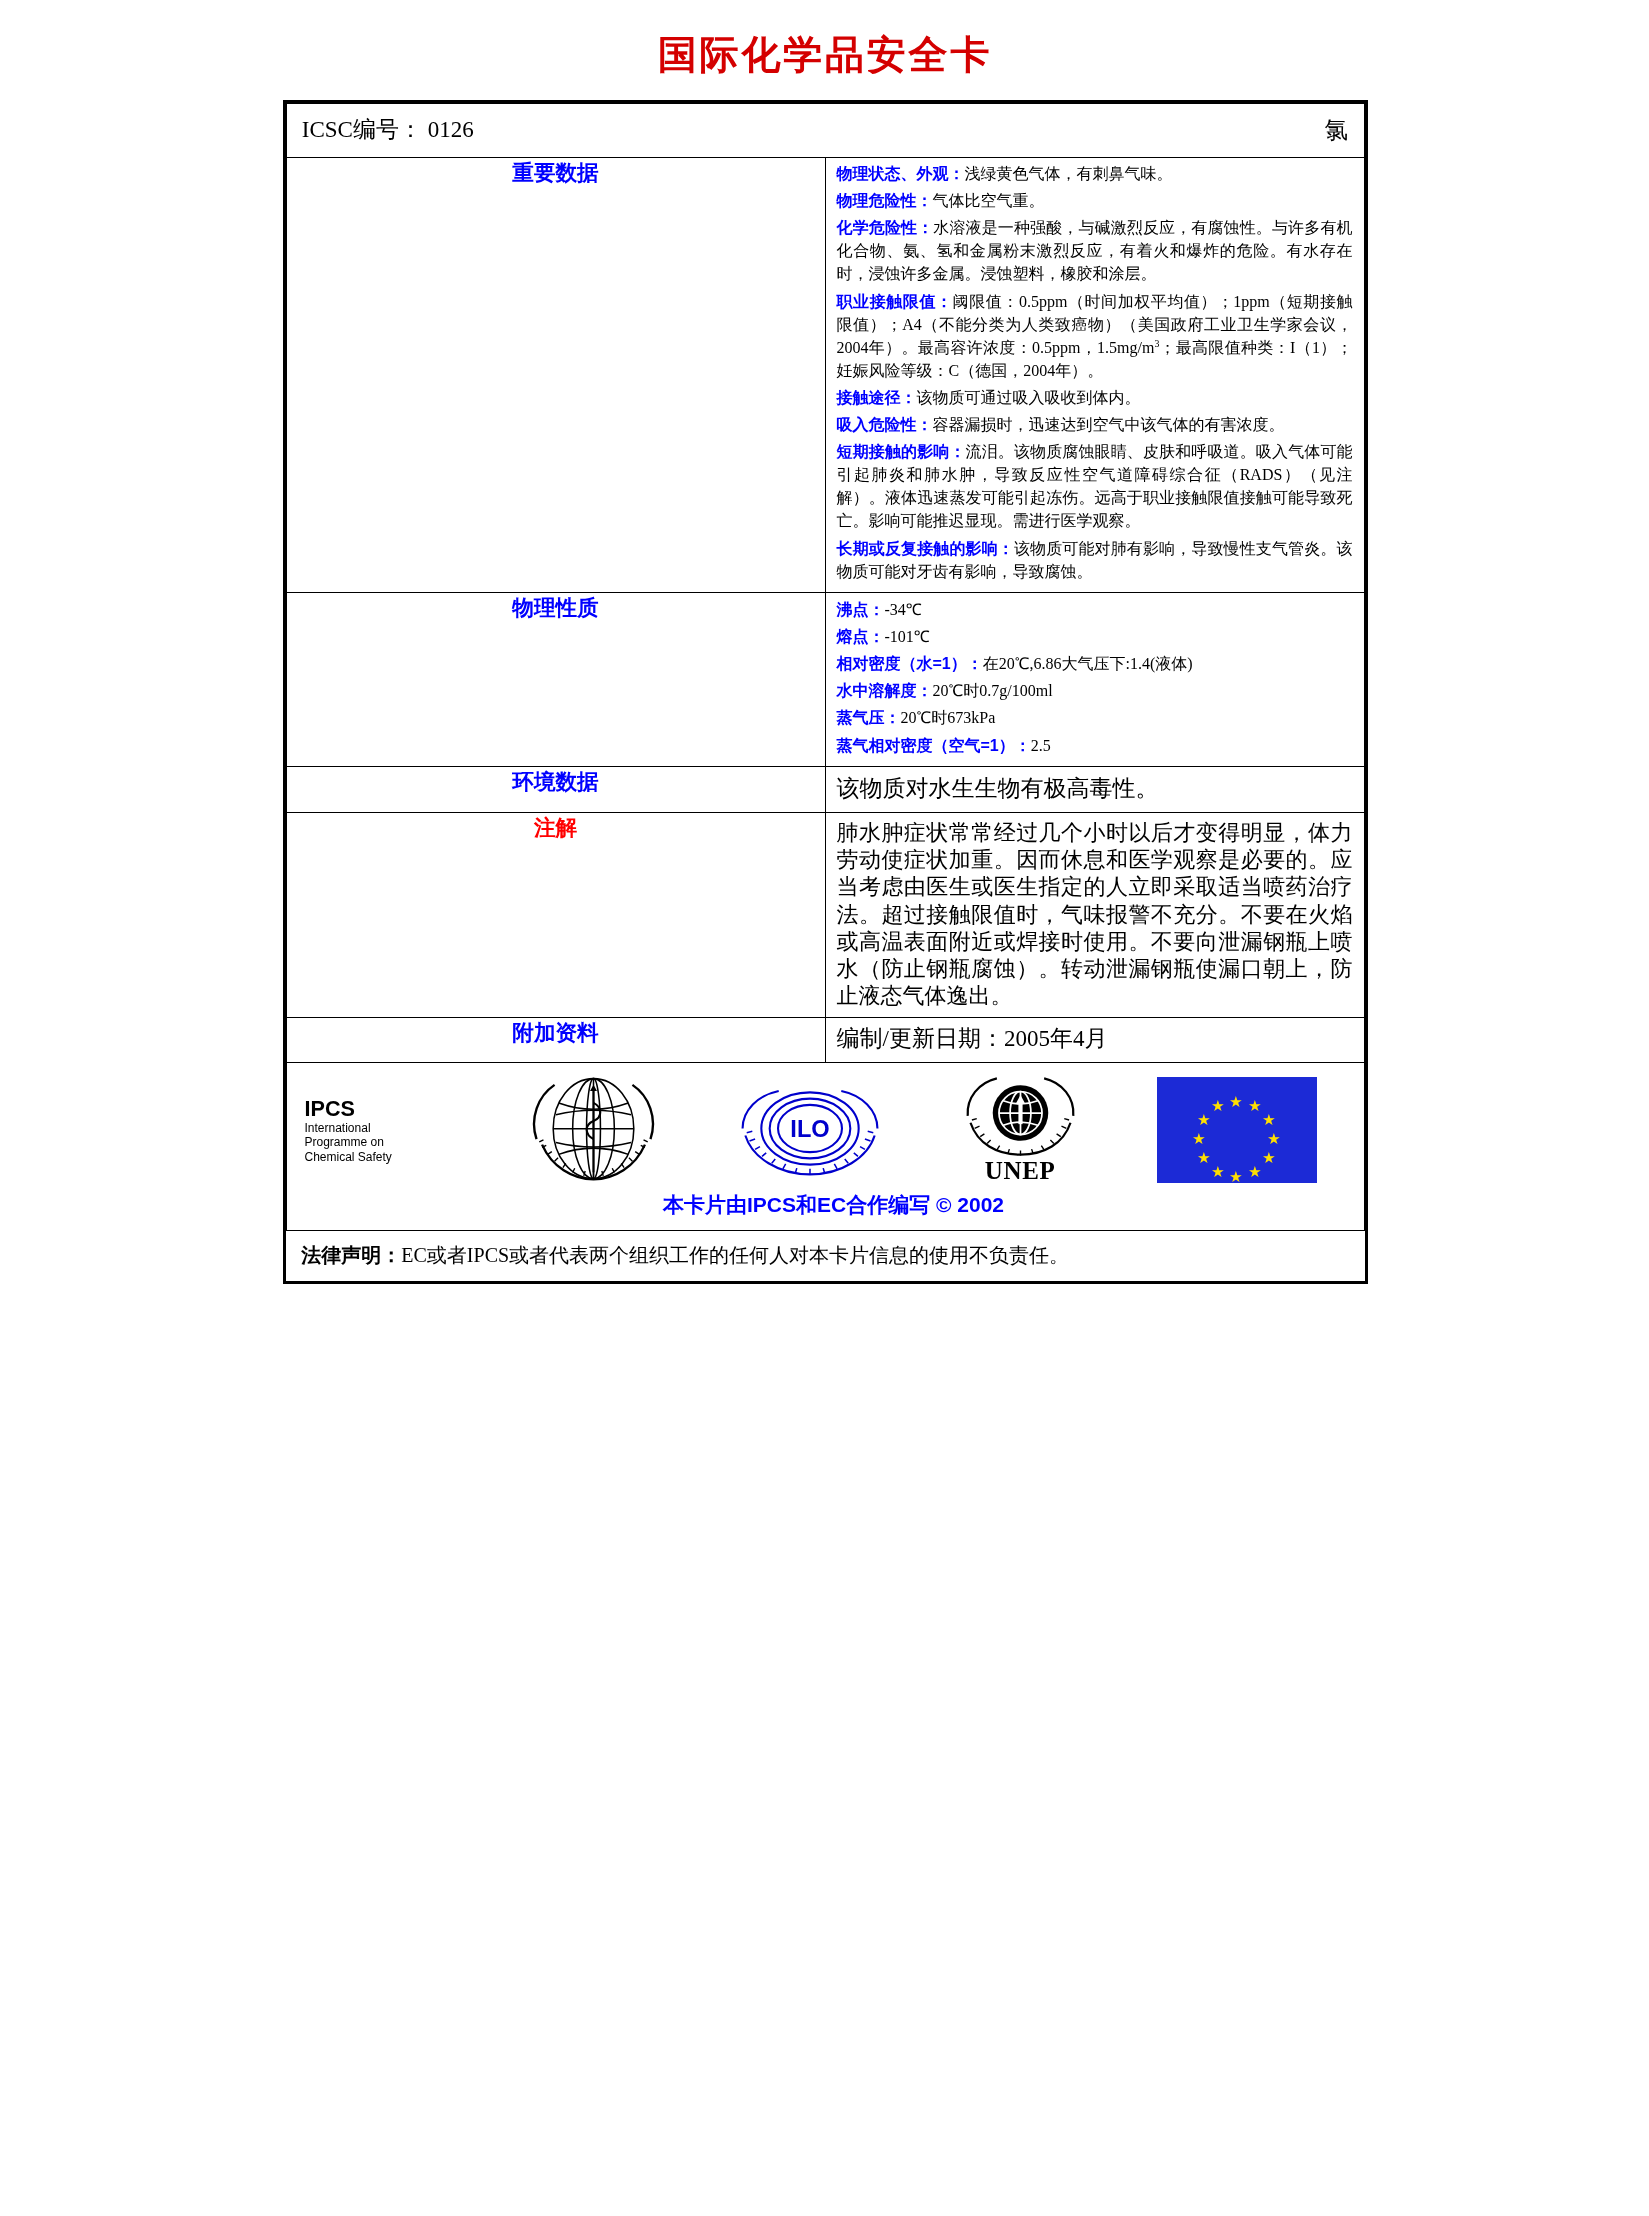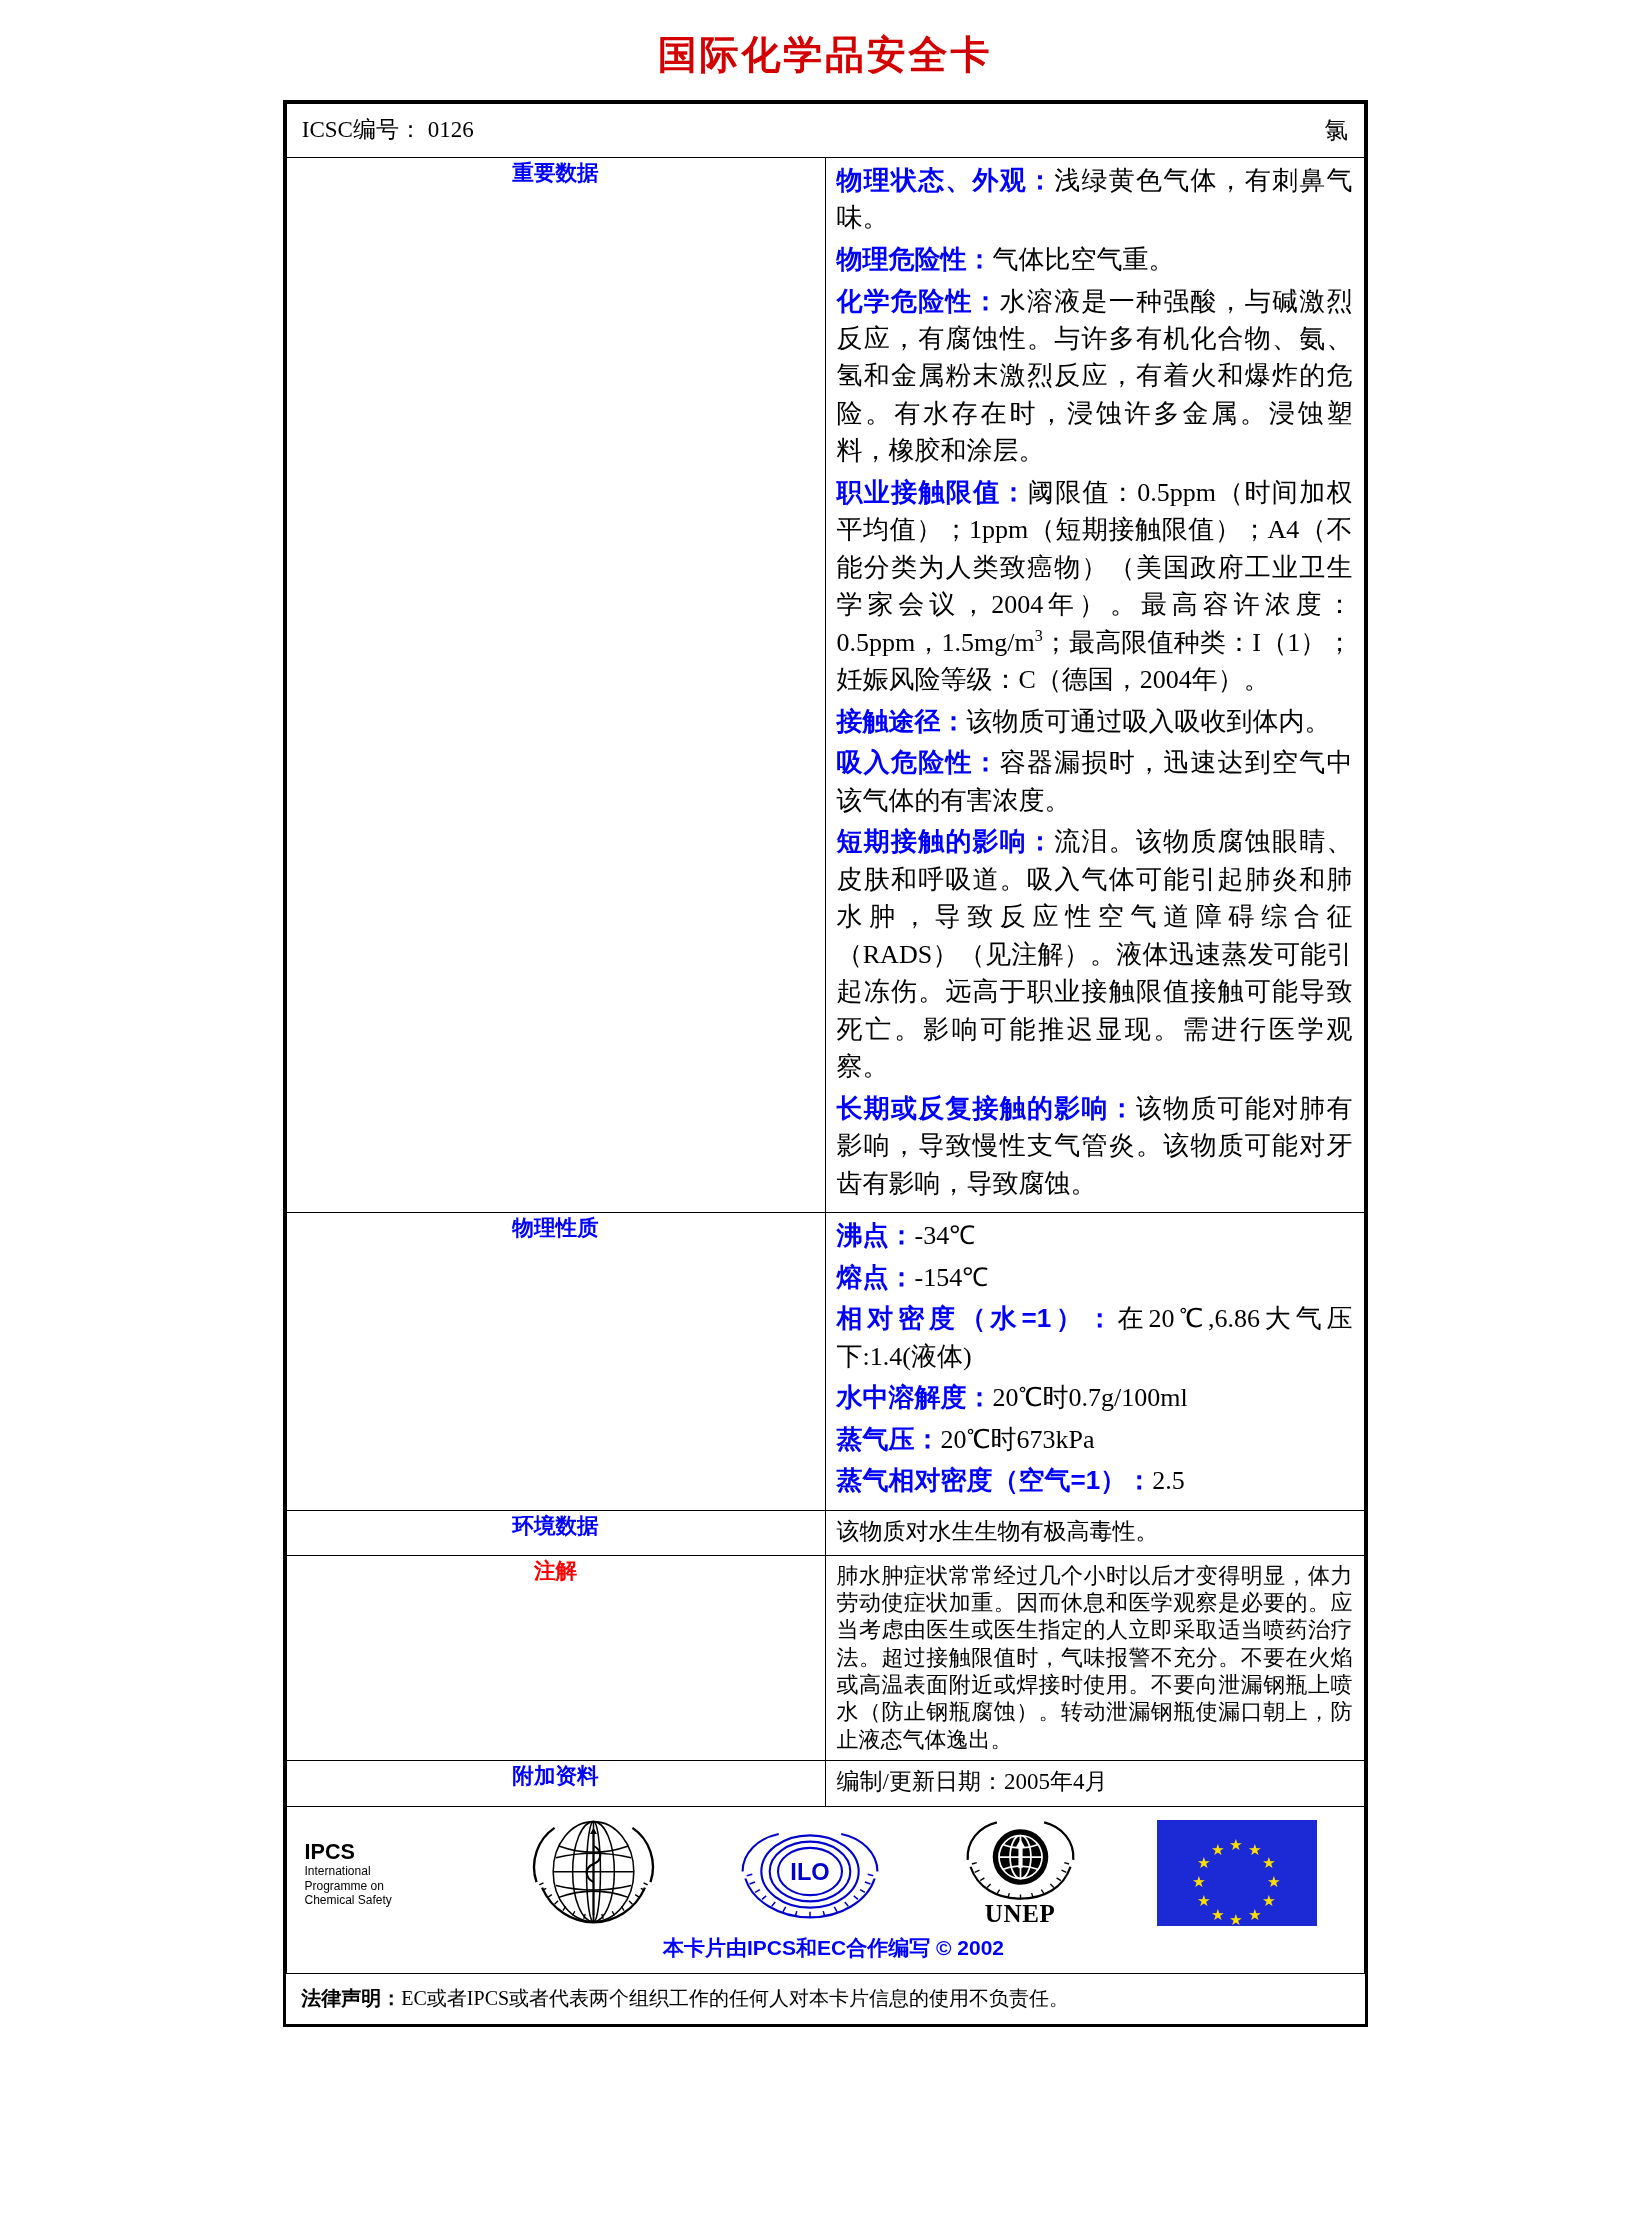--- a/index.html
+++ b/index.html
@@ -68,21 +68,21 @@
   }
   .content-col {
     border-right: none;
     padding: 4.2px 11px 9.7px 11px !important;
   }
   .content-col.tight {
     padding: 5.6px 11px 7px 11px !important;
   }
   p.line {
     margin: 0;
-    font-size: 26px;
+    font-size: 16px;
     line-height: 1.44;
     color: #000;
     text-align: justify;
   }
   p.line + p.line { margin-top: 4.2px; }
   .k {
     color: #0000ff;
     font-family: "Liberation Sans", sans-serif;
     font-weight: bold;
   }
@@ -230,21 +230,21 @@
       </tr>
 
       <tr>
         <td class="lbl-col">物理性质</td>
         <td class="content-col">
 
           <p class="line">
             <span class="k">沸点：</span><span>-34℃</span>
           </p>
           <p class="line">
-            <span class="k">熔点：</span><span>-154℃</span>
+            <span class="k">熔点：</span><span>-101℃</span>
           </p>
           <p class="line">
             <span class="k">相对密度（水=1）：</span><span>在20℃,6.86大气压下:1.4(液体)</span>
           </p>
           <p class="line">
             <span class="k">水中溶解度：</span><span>20℃时0.7g/100ml</span>
           </p>
           <p class="line">
             <span class="k">蒸气压：</span><span>20℃时673kPa</span>
           </p>

